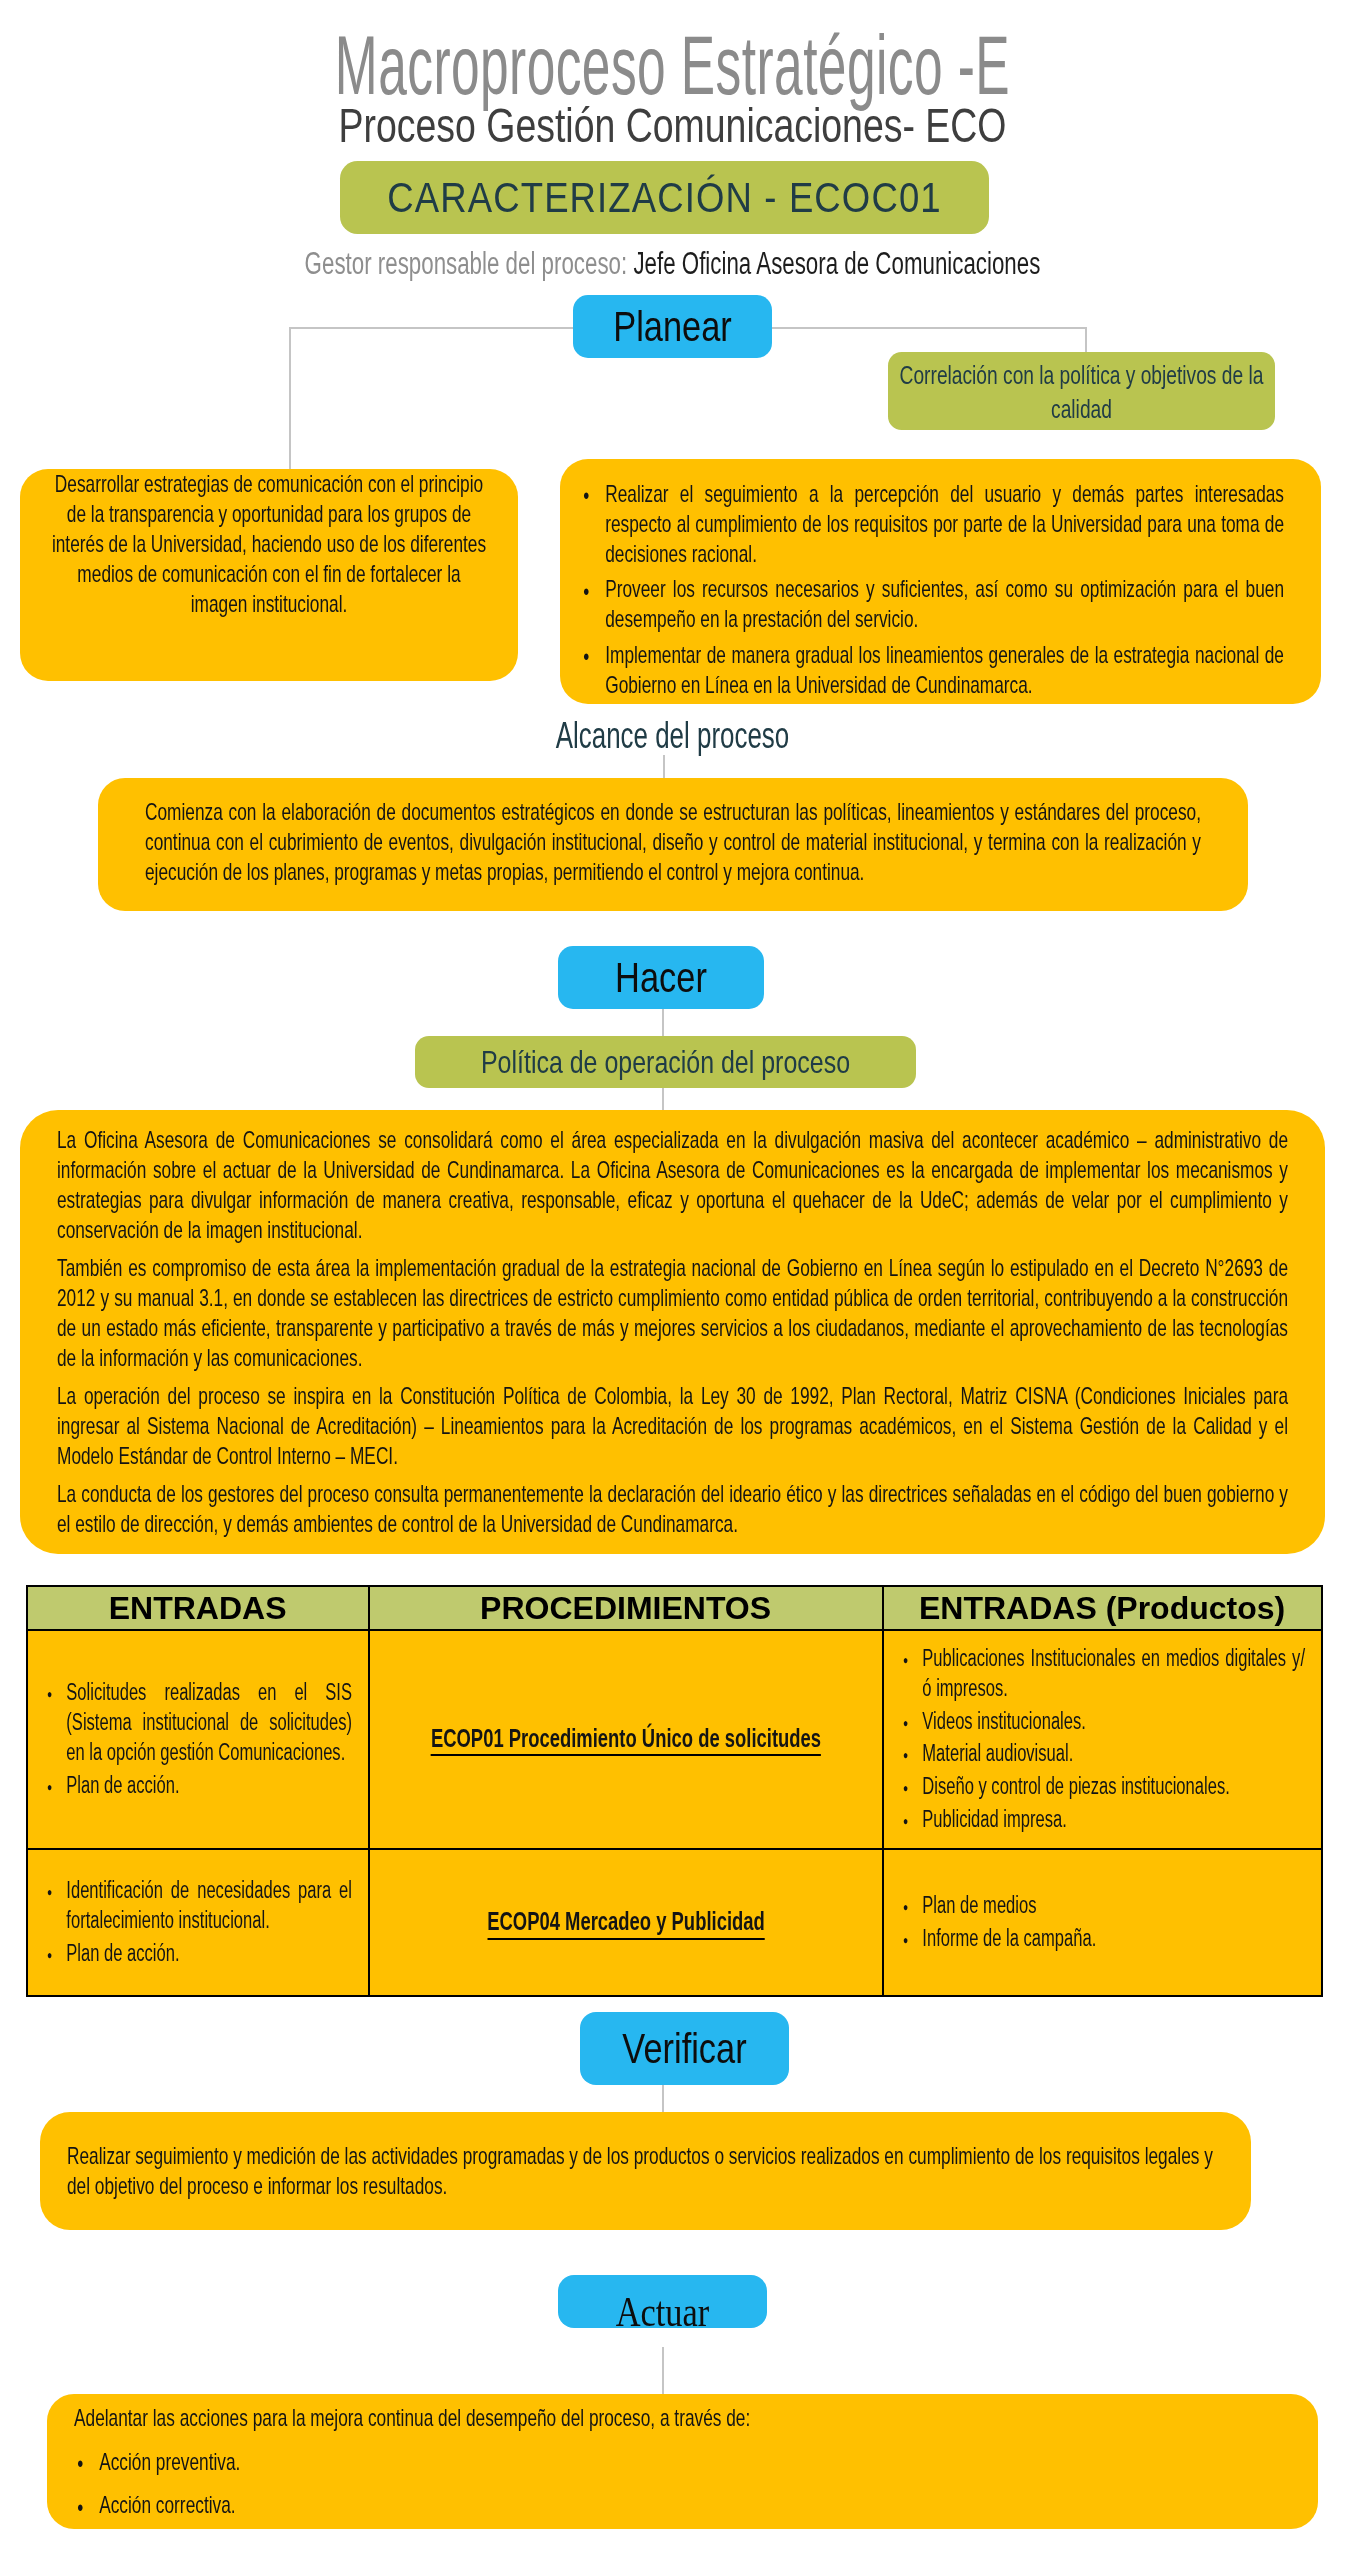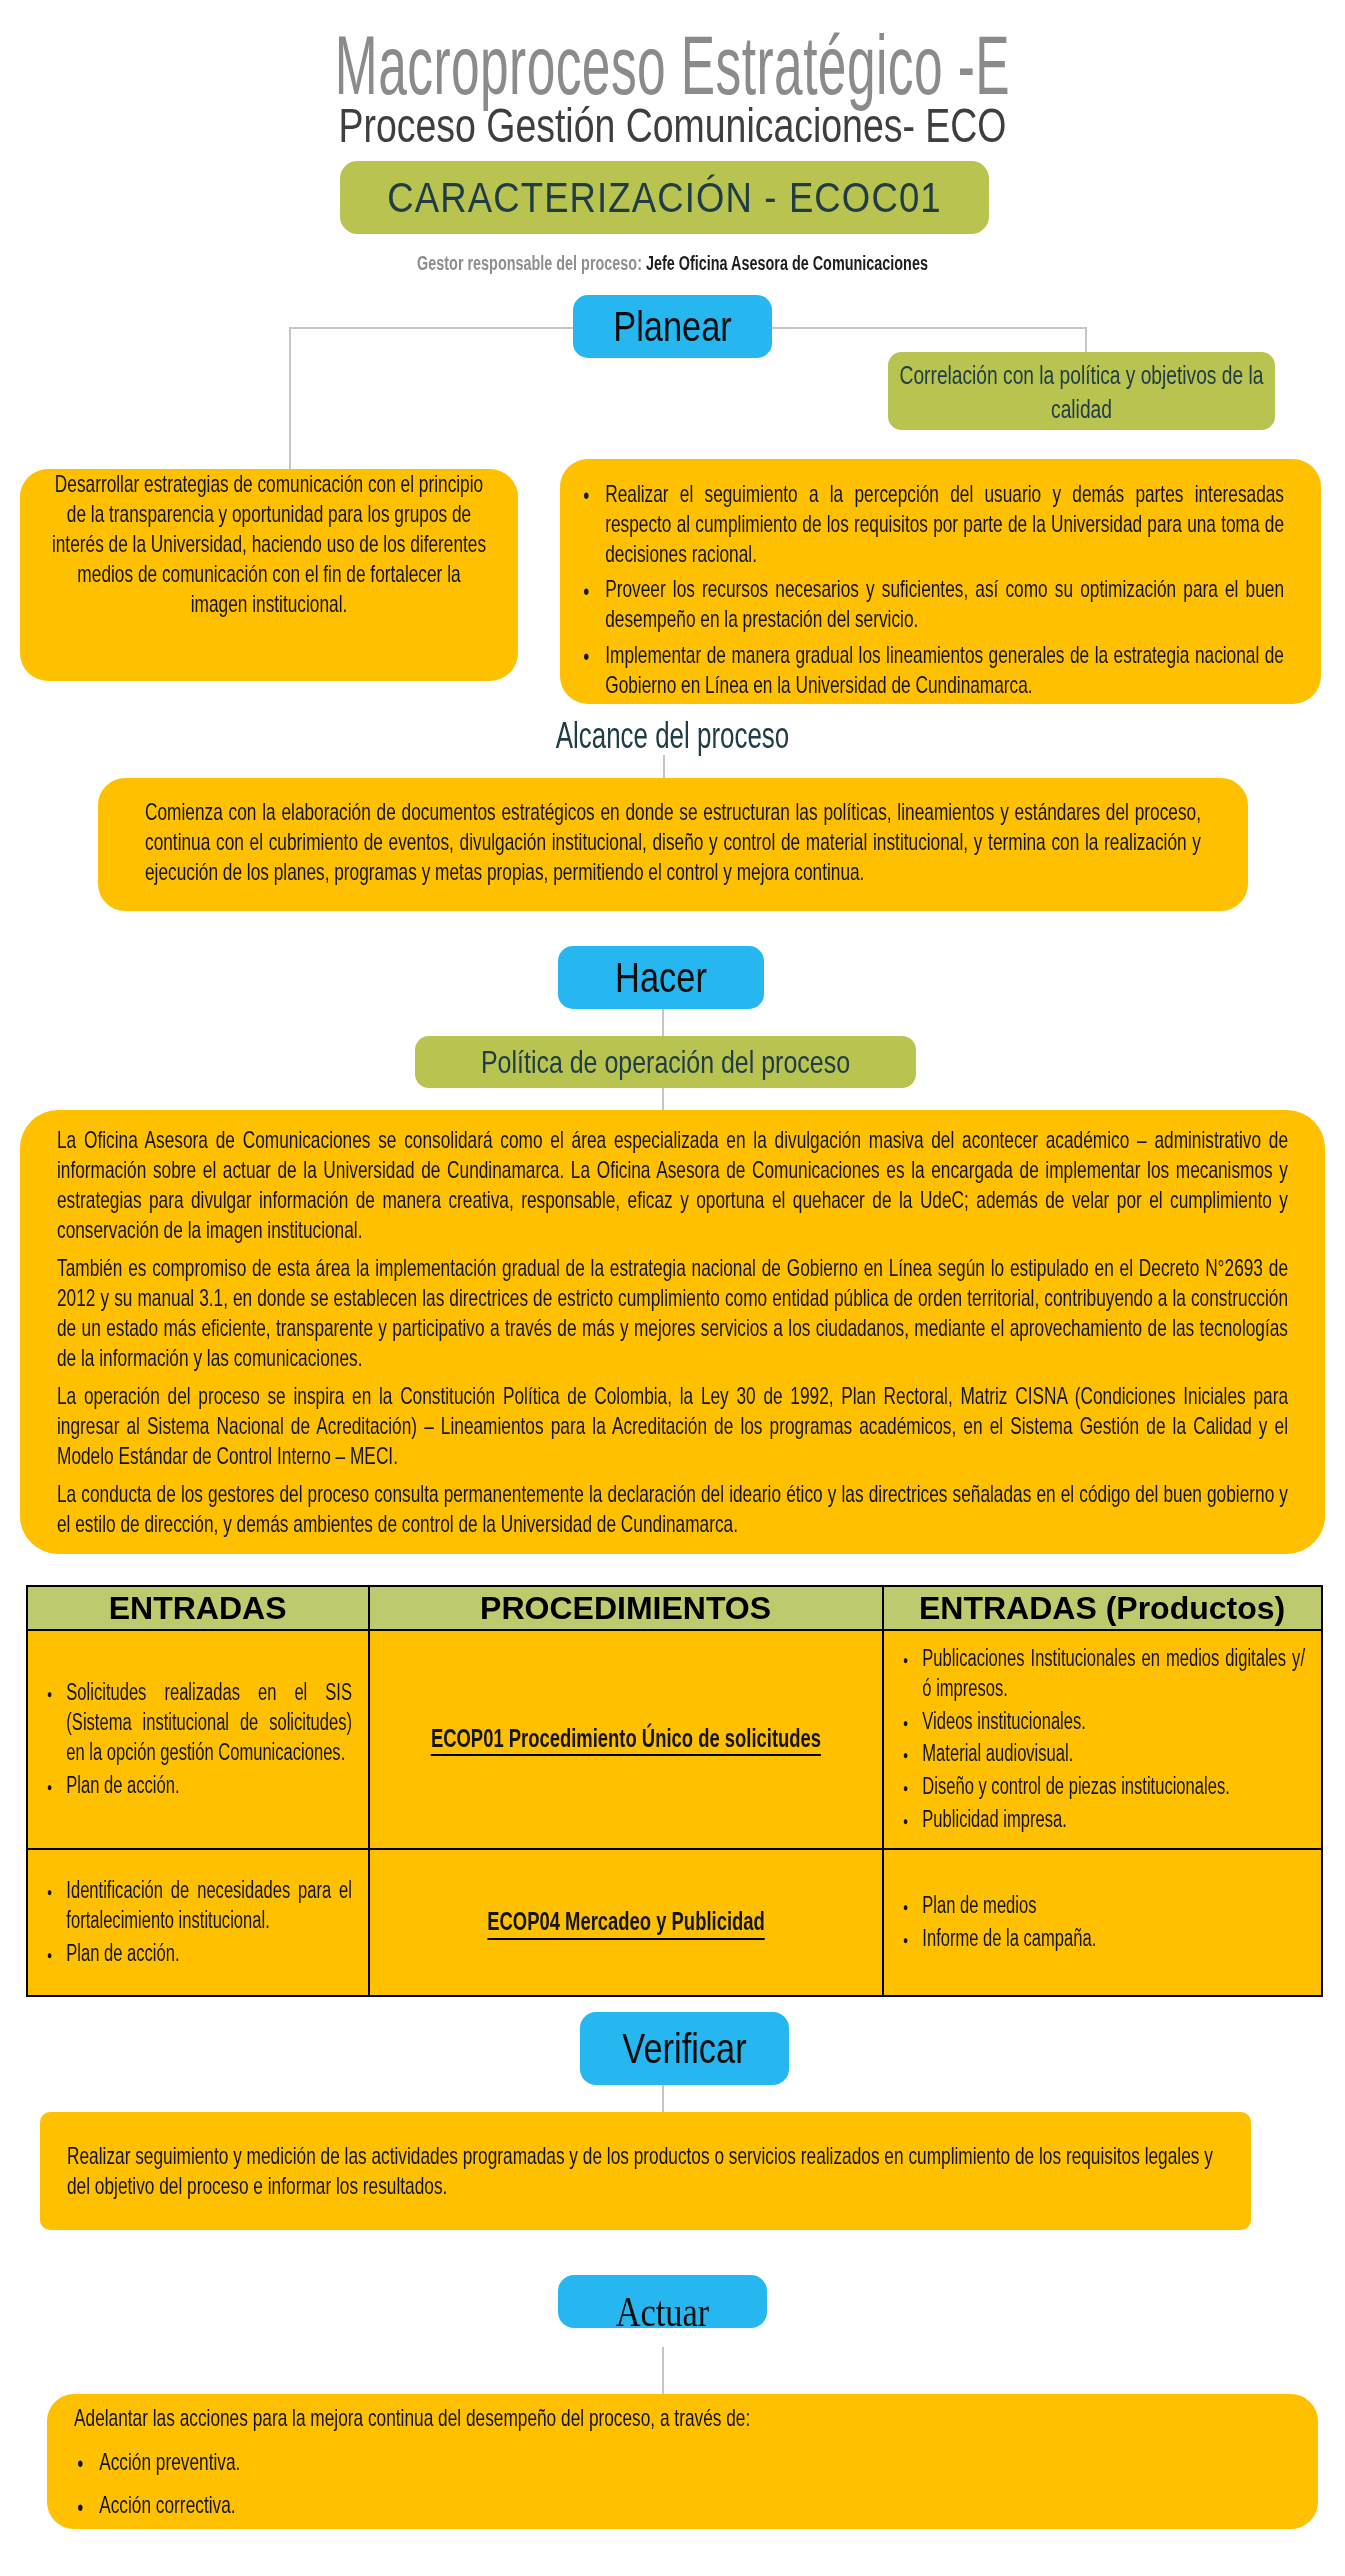--- a/index.html
+++ b/index.html
@@ -25,21 +25,21 @@
   .greenbox {
     position:absolute; background:var(--green,#B9C450); border-radius:14px;
     color:var(--heading-text,#203C46); text-align:center;
   }
   .orangebox { position:absolute; background:var(--orange,#FFC000); border-radius:28px; }
 
   .h-title { font-size:83px; line-height:1; color:var(--title-gray,#8B8B8B); letter-spacing:0.7px; }
   .h-sub   { font-size:48px;  line-height:1; color:#3E3E3E; }
   .badge-text { font-size:43px; line-height:73px; letter-spacing:1.3px; }
 
-  .caption { font-size:20px; line-height:27px;font-weight:bold; }
+  .caption { font-size:31px; line-height:27px; }
   .caption .muted  { color:#8E8E8E; }
   .caption .strong { color:#1d1d1d; }
 
   .body-text { font-size:24px; line-height:30px; }
   .just { text-align:justify; text-align-last:left; }
 
   .vline,.hline { position:absolute; background:var(--connector,#C5C5C5); }
 
   ul.dots { list-style:none; margin:0; padding:0; }
   ul.dots li { position:relative; padding-left:35px; margin:0 0 5.4px 0; text-align:justify; text-align-last:left; }
@@ -197,21 +197,21 @@
             </div>
       </td>
     </tr>
   </tbody>
     </table>
 
   <div class="chip" style="left:580px; top:2012px; width:209px; height:73px; border-radius:16px;">
     <div class="cond" style="--sx:.8; font-size:43px; line-height:73px;">Verificar</div>
   </div>
 
-  <div class="orangebox" style="left:40px; top:2112px; width:1211px; height:118px; border-radius:10px; display:flex; align-items:center; padding:16px 27px; box-sizing:border-box;">
+  <div class="orangebox" style="left:40px; top:2112px; width:1211px; height:118px; border-radius:30px; display:flex; align-items:center; padding:16px 27px; box-sizing:border-box;">
     <div class="cond body-text" style="flex:0 0 auto;">Realizar seguimiento y medición de las actividades programadas y de los productos o servicios realizados en cumplimiento de los requisitos legales y del objetivo del proceso e informar los resultados.</div>
   </div>
 
   <div class="chip" style="left:558px; top:2275px; width:209px; height:53px; border-radius:16px;font-family:Liberation Serif, serif;">
     <div class="cond" style="--sx:.8; font-size:43px; line-height:73px;">Actuar</div>
   </div>
 
   <div class="orangebox" style="left:47px; top:2394px; width:1271px; height:135px; border-radius:27px; padding:9.4px 27px; box-sizing:border-box; overflow:hidden;">
     <div class="cond body-text">
       <p style="margin:0;">Adelantar las acciones para la mejora continua del desempeño del proceso, a través de:</p>

